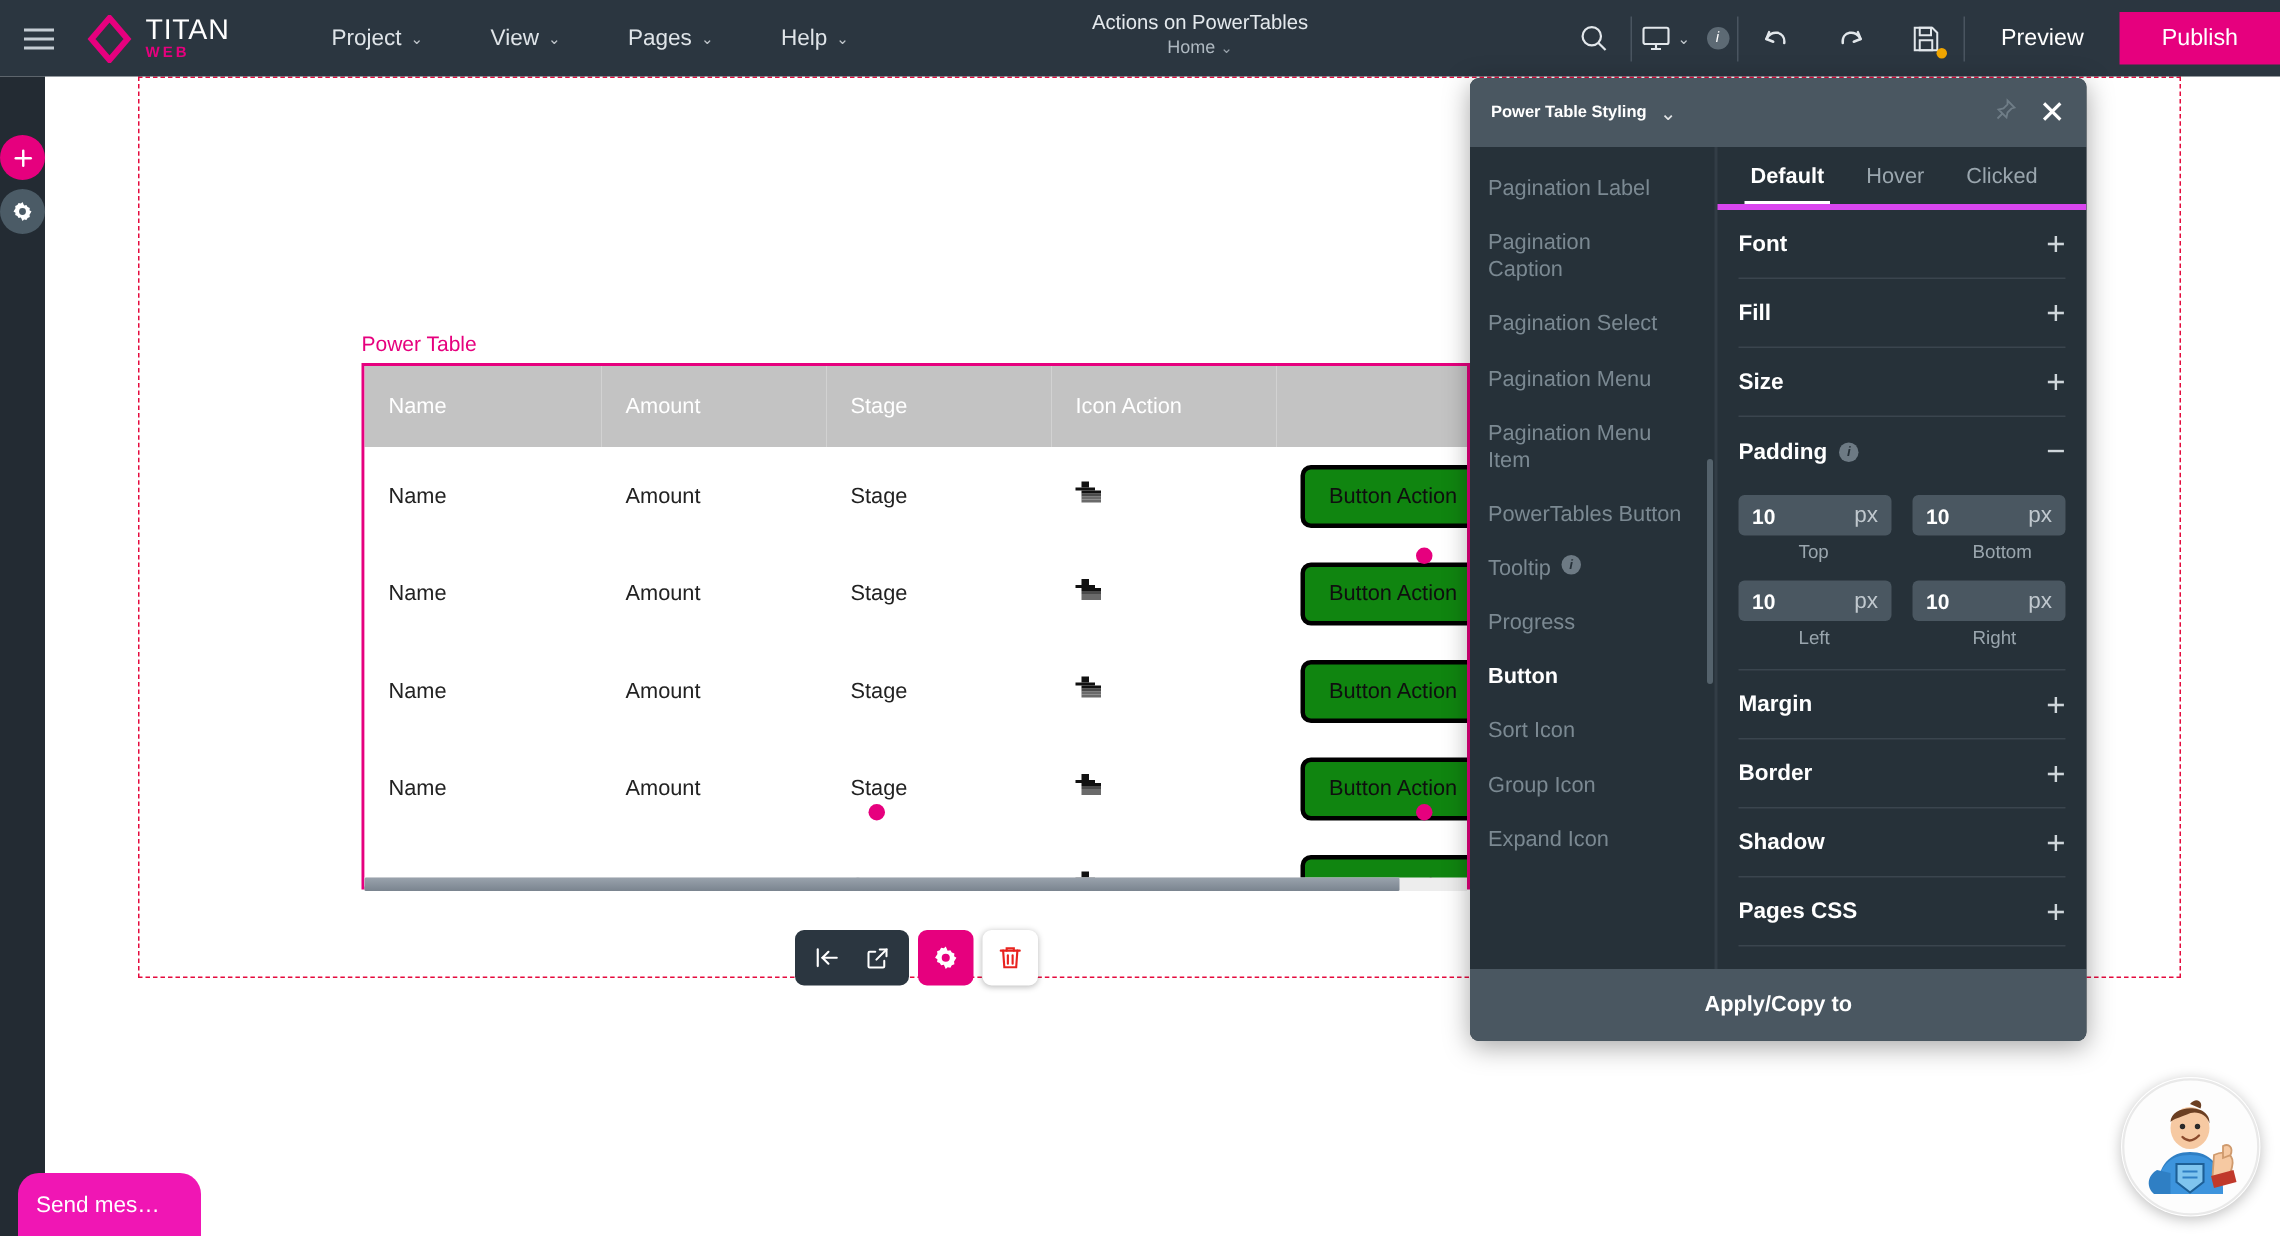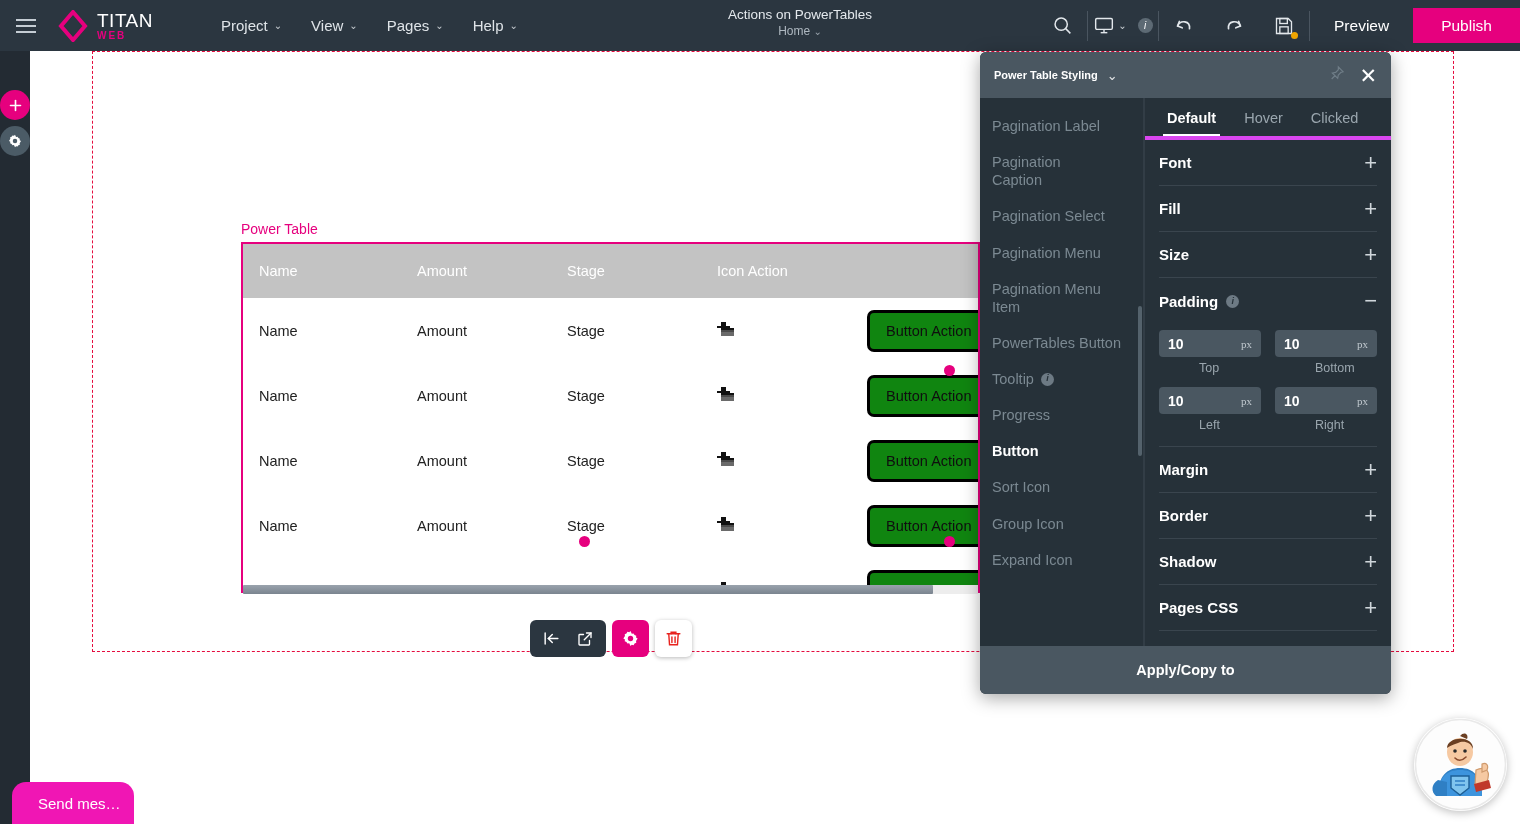--- a/index.html
+++ b/index.html
@@ -19,21 +19,21 @@
   }
   .hamburger { width: 52px; display: flex; flex-direction: column;
     align-items: center; justify-content: center; gap: 4px; cursor: pointer; }
   .hamburger span { display:block; width: 20px; height: 2px; background: #c5cdd4; }
   .brand { display: flex; align-items: center; gap: 9px; padding-left: 6px; }
   .brand-mark { width: 30px; height: 32px; position: relative; }
   .brand-text { line-height: 1; }
   .brand-titan { color: #fff; font-size: 19px; letter-spacing: .5px; font-weight: 400; }
   .brand-web { color: #e6007e; font-size: 10px; letter-spacing: 2px; font-weight: 700; margin-top:1px;}
 
-  .menus { display: flex; align-items: flex-end; gap: 5px; margin-left: 56px; }
+  .menus { display: flex; align-items: flex-end; gap: 21px; margin-left: 56px; }
   .menu-item { color: #dfe4e8; font-size: 15px; padding: 6px 12px; cursor: pointer;
     display: flex; align-items: center; gap: 6px; white-space: nowrap; }
   .caret { font-size: 10px; opacity: .85; }
 
   .doc-title { position: absolute; left: 725px; top: 7px; text-align: center; width: 150px; }
   .doc-title .t1 { color: #e4e9ed; font-size: 13.5px; white-space: nowrap; }
   .doc-title .t2 { color: #aeb8c0; font-size: 12px; margin-top: 2px; }
 
   .tools { margin-left: auto; display: flex; align-items: center; height: 51px; }
   .tool { width: 50px; height: 51px; display: flex; align-items: center;
@@ -116,21 +116,21 @@
   .panel-title { color: #fff; font-size: 11px; font-weight: 700; }
   .panel-head .caret { color:#fff; margin-left: 9px; font-size: 13px; }
   .panel-head-right { margin-left: auto; display: flex; align-items: center; gap: 14px; }
   .pin-ico { color: #6f7d87; font-size: 16px; cursor: pointer; }
   .close-ico { color: #fff; font-size: 21px; line-height: 1; cursor: pointer; }
 
   .panel-body { flex: 1 1 auto; display: flex; min-height: 0; }
   .panel-list { width: 164px; background: #263139; position: relative;
     padding: 6px 0 0 0; overflow: hidden; }
   .pl-item { color: #7b8992; font-size: 14.5px; padding: 9px 12px 9px 12px;
-    cursor: pointer; line-height: 1.25; display: flex; align-items: center; gap: 7px; }
+    cursor: pointer; line-height: 1.25; display: flex; align-items: flex-start; gap: 7px; }
   .pl-item.active { color: #ffffff; font-weight: 700; }
   .pl-item.cut { opacity: .35; }
   .info-badge { width: 13px; height: 13px; border-radius: 50%; background: #6d7a84;
     color: #263139; font-size: 9px; font-weight: 700; display: inline-flex;
     align-items: center; justify-content: center; font-style: italic; }
   .list-scroll { position: absolute; right: 2px; top: 208px; width: 4px; height: 150px;
     background: #54626c; border-radius: 2px; }
   .list-divider { position: absolute; right: 0; top: 0; width: 1px; height: 100%;
     background: #323d46; }
 
@@ -151,32 +151,32 @@
     align-items:center; gap:8px;text-align:center; }
   .prop-toggle { margin-left: auto; color: #cfd6db; font-size: 22px; line-height: 1;
     cursor: pointer; font-weight: 300; }
   .prop-open { border-bottom: none; }
   .pad-grid { display: grid; grid-template-columns: 1fr 1fr; gap: 12px 14px;
     padding: 6px 0 14px; }
   .field { }
   .field-box { background: #4a5761; border-radius: 4px; height: 27px;
     display: flex; align-items: center; padding: 0 9px; }
   .field-val { color: #fff; font-size: 14px; font-weight: 700; }
-  .field-unit { margin-left: auto; color: #c0c8ce; font-size: 11px; font-family: Liberation Serif, serif; }
+  .field-unit { margin-left: auto; color: #c0c8ce; font-size: 15px; }
   .field-cap { color: #9aa6ae; font-size: 12.5px; margin-top: 4px; margin-left: 40px; }
   .sep-line { height: 1px; background: #3a454e; }
 
   .panel-foot { height: 48px; background: #4a5761; display: flex; align-items: center;
     justify-content: center; color: #fff; font-size: 14.5px; font-weight: 700;
     cursor: pointer; flex: 0 0 auto; }
 
   
   .chat-pill { position: absolute; left: 12px; bottom: 0px; width: 122px; height: 42px;
     background: #f016b4; border-radius: 14px 14px 0 0; color: #fff; font-size: 15px;
-    display: flex; align-items: center; padding-left: 26px; cursor: pointer; z-index: 60; }
+    display: flex; align-items: center; padding-left: 12px; cursor: pointer; z-index: 60; }
   .chat-avatar { position: absolute; right: 13px; bottom: 13px; width: 93px; height: 93px;
     border-radius: 50%; background: #ffffff; box-shadow: 0 2px 9px rgba(0,0,0,.25);
     z-index: 60; overflow: hidden; cursor: pointer; }
 </style>
 </head>
 <body>
 
 <div id="app">
 
   <div class="topbar">

